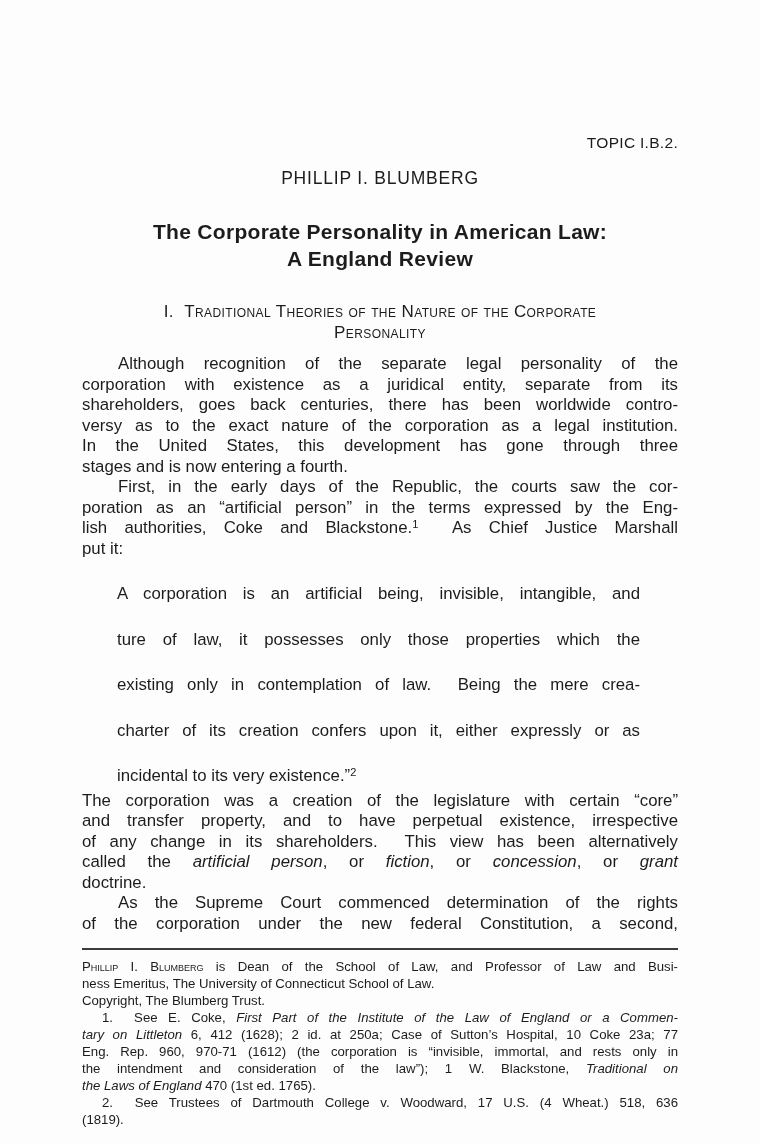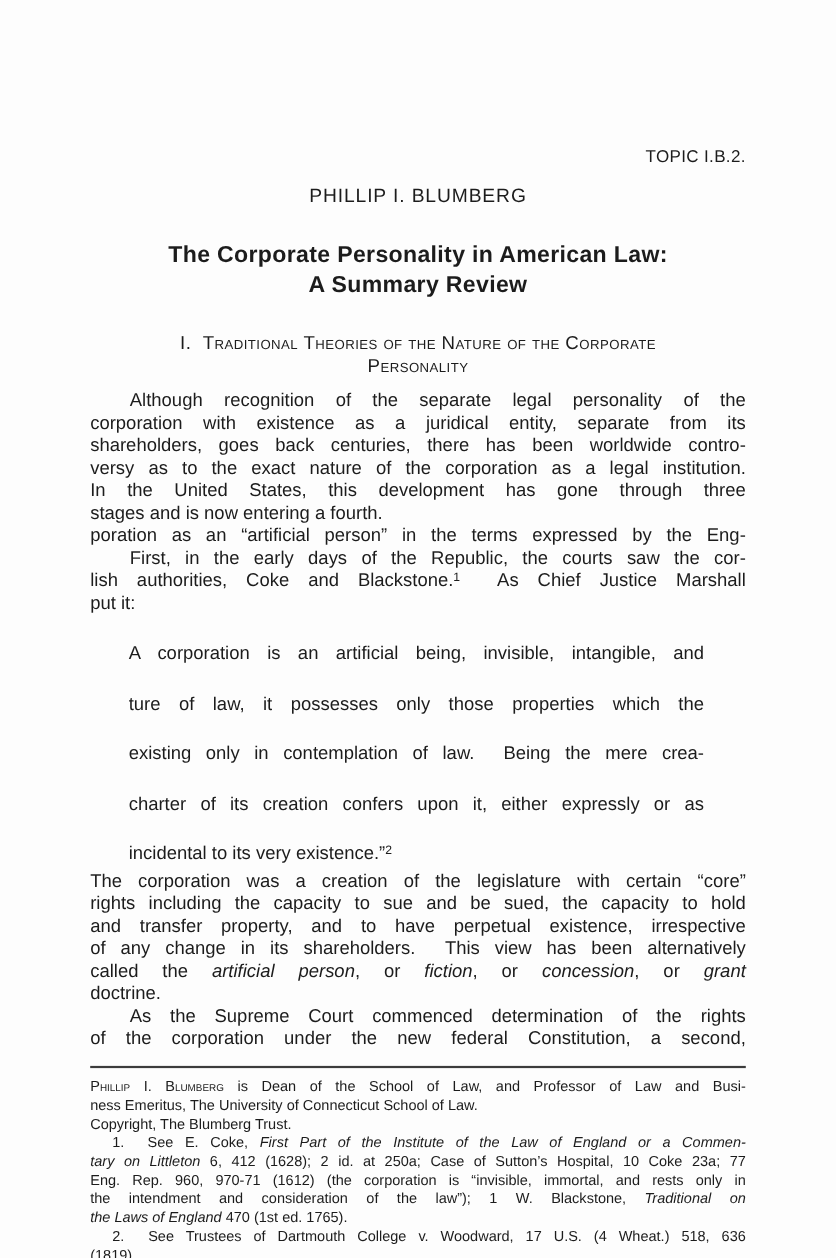--- a/index.html
+++ b/index.html
@@ -97,53 +97,52 @@
 <body>
 
 <div class="page">
 
   <div class="topic">TOPIC I.B.2.</div>
 
   <div class="byline">PHILLIP I. BLUMBERG</div>
 
   <div class="title">
     <div>The Corporate Personality in American Law:</div>
-    <div>A Summary Review</div>
+    <div>A England Review</div>
   </div>
 
   <div class="heading">
     <div>I.&nbsp;&nbsp;Traditional Theories of the Nature of the Corporate</div>
     <div>Personality</div>
   </div>
 
   <div class="bodytext">
     <div class="para">
         <div class="line jline ind">Although recognition of the separate legal personality of the</div>
         <div class="line jline">corporation with existence as a juridical entity, separate from its</div>
         <div class="line jline">shareholders, goes back centuries, there has been worldwide contro-</div>
         <div class="line jline">versy as to the exact nature of the corporation as a legal institution.</div>
         <div class="line jline">In the United States, this development has gone through three</div>
         <div class="line lline">stages and is now entering a fourth.</div>
       </div>
     <div class="para">
+        <div class="line jline ind">First, in the early days of the Republic, the courts saw the cor-</div>
         <div class="line jline">poration as an “artificial person” in the terms expressed by the Eng-</div>
-        <div class="line jline ind">First, in the early days of the Republic, the courts saw the cor-</div>
         <div class="line jline">lish authorities, Coke and Blackstone.<span class="sup">1</span>&nbsp; As Chief Justice Marshall</div>
         <div class="line lline">put it:</div>
       </div>
     <div class="quote">
         <div class="line jline">A corporation is an artificial being, invisible, intangible, and</div>
         <div class="line jline">ture of law, it possesses only those properties which the</div>
         <div class="line jline">existing only in contemplation of law.&nbsp; Being the mere crea-</div>
         <div class="line jline">charter of its creation confers upon it, either expressly or as</div>
         <div class="line lline">incidental to its very existence.”<span class="sup">2</span></div>
       </div>
     <div class="para">
         <div class="line jline">The corporation was a creation of the legislature with certain “core”</div>
-        <div class="line jline">rights including the capacity to sue and be sued, the capacity to hold</div>
         <div class="line jline">and transfer property, and to have perpetual existence, irrespective</div>
         <div class="line jline">of any change in its shareholders.&nbsp; This view has been alternatively</div>
         <div class="line jline">called the <span class="i">artificial person</span>, or <span class="i">fiction</span>, or <span class="i">concession</span>, or <span class="i">grant</span></div>
         <div class="line lline">doctrine.</div>
       </div>
     <div class="para para4">
         <div class="line jline ind">As the Supreme Court commenced determination of the rights</div>
         <div class="line jline">of the corporation under the new federal Constitution, a second,</div>
       </div>
   </div>

